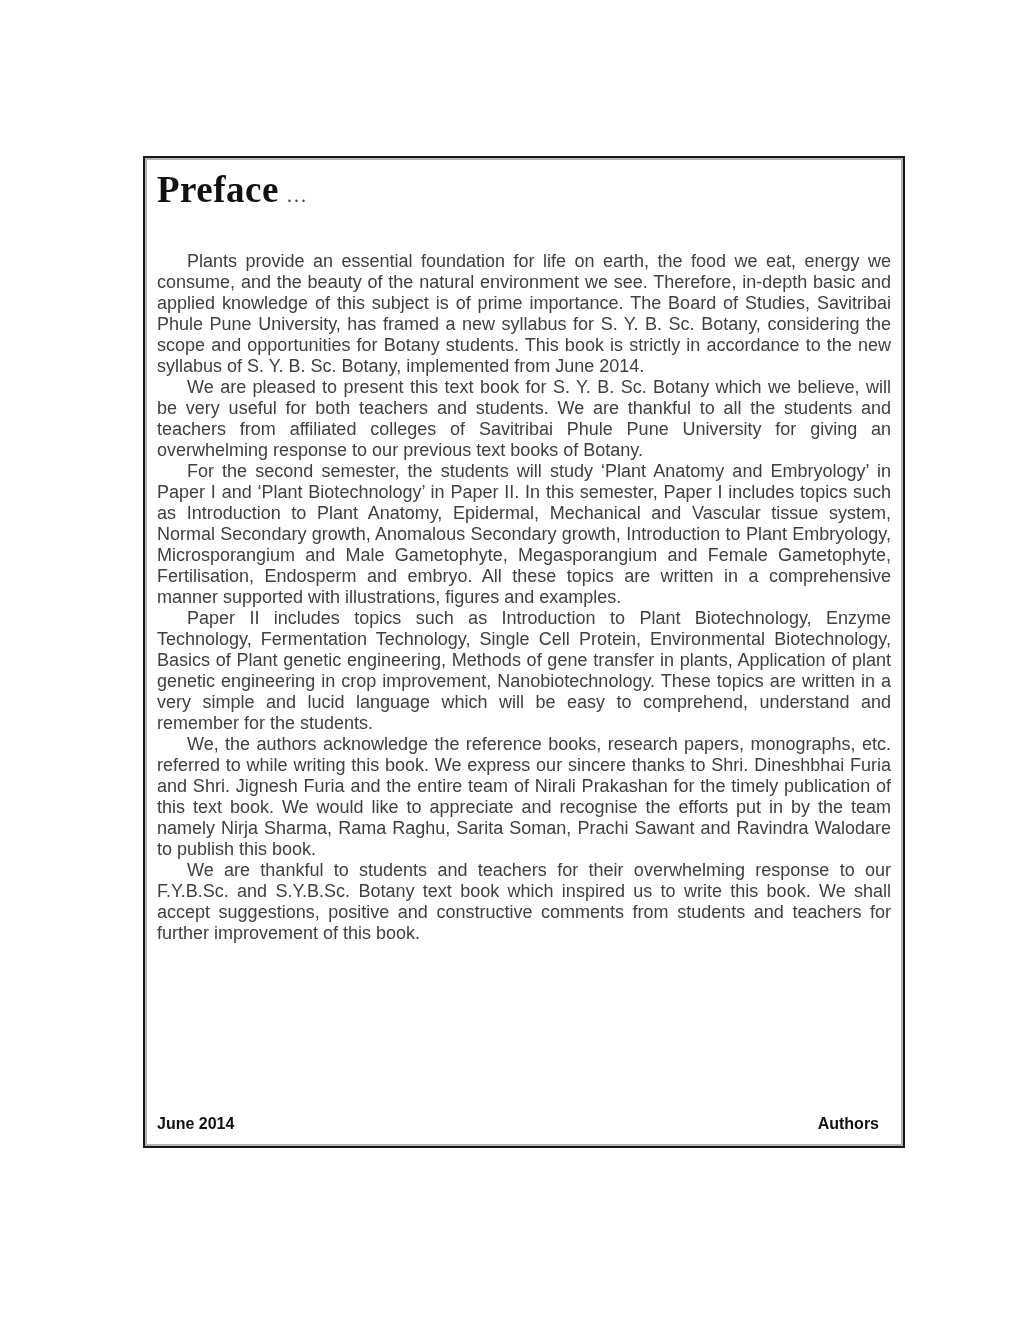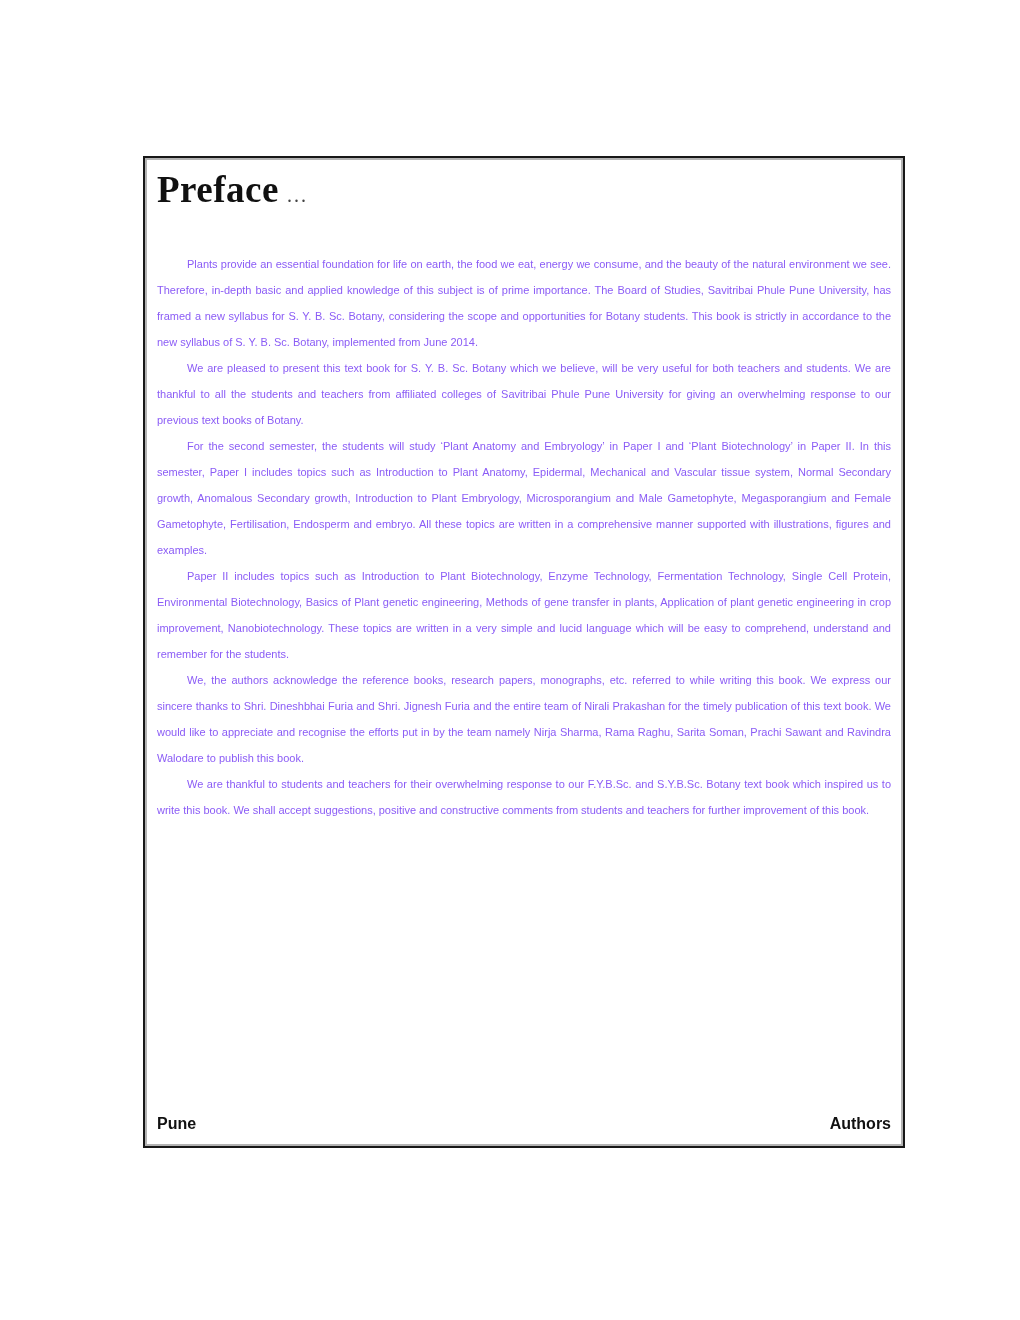--- a/index.html
+++ b/index.html
@@ -45,39 +45,39 @@
     margin-left: 8px;
     letter-spacing: 2px;
   }
   .body-text {
     margin-top: 32px;
   }
   .body-text p {
     margin: 0;
     text-indent: 30px;
     text-align: justify;
-    font-size: 11px;
-    line-height: 26px;
-    color: #8b5cf6;
+    font-size: 18px;
+    line-height: 21px;
+    color: #404040;
   }
   .body-text p span.b {
     font-weight: normal;
   }
   .footer {
     margin-top: auto;
     padding-bottom: 2px;
     position: relative;
     font-weight: bold;
     font-size: 16px;
     line-height: 24px;
     color: #111111;
   }
   .footer-authors {
     position: absolute;
-    right: 0;
+    right: 12px;
     top: 0;
   }
 </style>
 </head>
 <body>
 
 <div class="page">
   <div class="title-row">
     <span class="title-text">Preface</span><span class="title-dots">...</span>
   </div>
@@ -85,16 +85,16 @@
   <div class="body-text" id="preface-body">
       <p><span>Plants provide an essential foundation for life on earth, the food we eat, energy we consume, and the beauty of the natural environment we see. Therefore, in-depth basic and applied knowledge of this subject is of prime importance. The Board of Studies, Savitribai Phule Pune University, has framed a new syllabus for S. Y. B. Sc. Botany, considering the scope and opportunities for Botany students. This book is strictly in accordance to the new syllabus of S. Y. B. Sc. Botany, implemented from June 2014.</span></p>
       <p><span>We are pleased to present this text book for S. Y. B. Sc. Botany which we believe, will be very useful for both teachers and students. We are thankful to all the students and teachers from affiliated colleges of Savitribai Phule Pune University for giving an overwhelming response to our previous text books of Botany.</span></p>
       <p><span>For the second semester, the students will study </span><span class="b">‘Plant Anatomy and Embryology’</span><span> in Paper I and </span><span class="b">‘Plant Biotechnology’</span><span> in Paper II. In this semester, Paper I includes topics such as Introduction to Plant Anatomy, Epidermal, Mechanical and Vascular tissue system, Normal Secondary growth, Anomalous Secondary growth, Introduction to Plant Embryology, Microsporangium and Male Gametophyte, Megasporangium and Female Gametophyte, Fertilisation, Endosperm and embryo. All these topics are written in a comprehensive manner supported with illustrations, figures and examples.</span></p>
       <p><span>Paper II includes topics such as Introduction to Plant Biotechnology, Enzyme Technology, Fermentation Technology, Single Cell Protein, Environmental Biotechnology, Basics of Plant genetic engineering, Methods of gene transfer in plants, Application of plant genetic engineering in crop improvement, Nanobiotechnology.  These topics are written in a very simple and lucid language which will be easy to comprehend, understand and remember for the students.</span></p>
       <p><span>We, the authors acknowledge the reference books, research papers, monographs, etc. referred to while writing this book. We express our sincere thanks to Shri. Dineshbhai Furia and Shri. Jignesh Furia and the entire team of Nirali Prakashan for the timely publication of this text book. We would like to appreciate and recognise the efforts put in by the team namely Nirja Sharma, Rama Raghu, Sarita Soman, Prachi Sawant and Ravindra Walodare to publish this book.</span></p>
       <p><span>We are thankful to students and teachers for their overwhelming response to our F.Y.B.Sc. and S.Y.B.Sc. Botany text book which inspired us to write this book. We shall accept suggestions, positive and constructive comments from students and teachers for further improvement of this book.</span></p>
     </div>
 
   <div class="footer">
-    <div>Pune</div>
+    <div>June 2014</div>
     <div class="footer-authors">Authors</div>
   </div>
 </div>
 
 </body></html>

